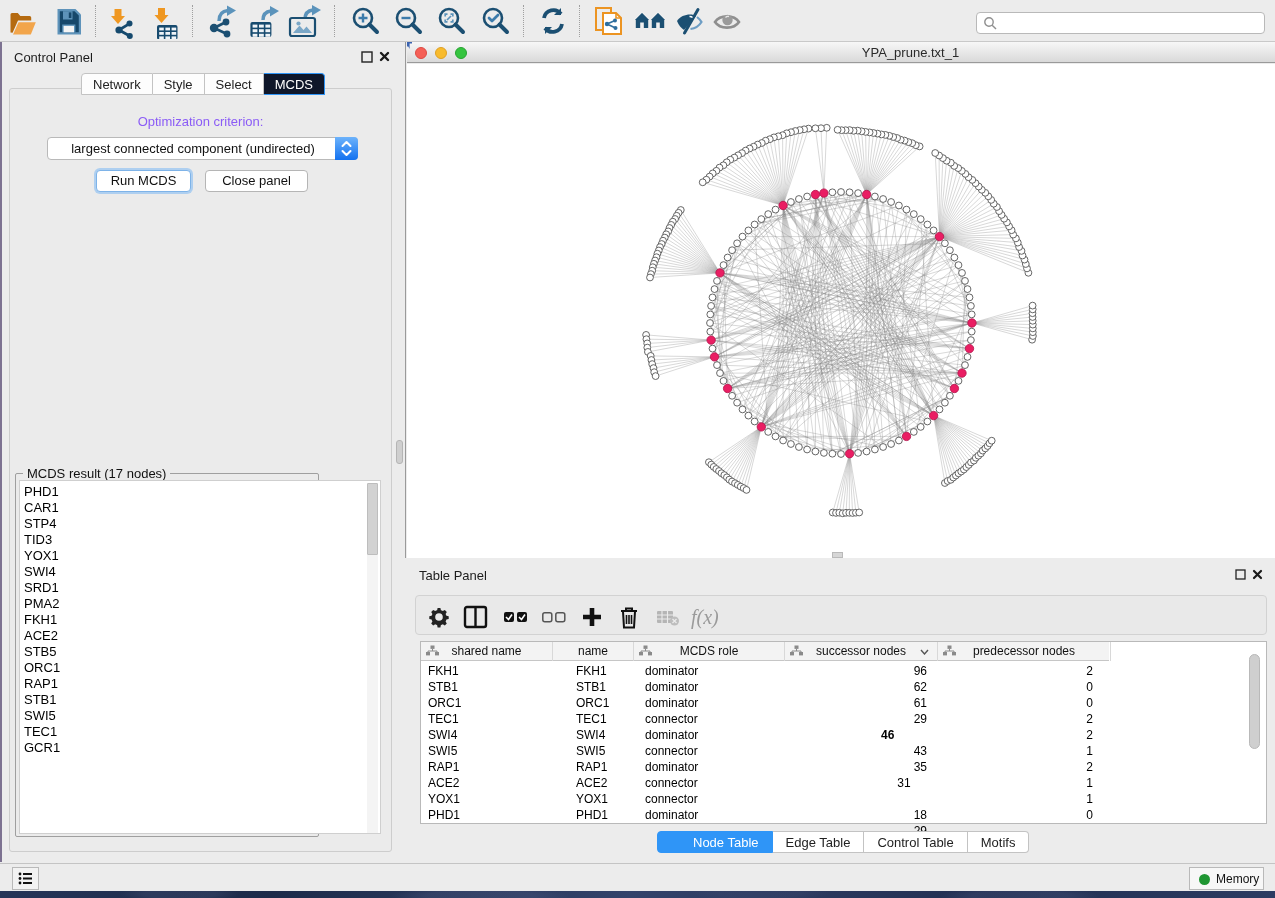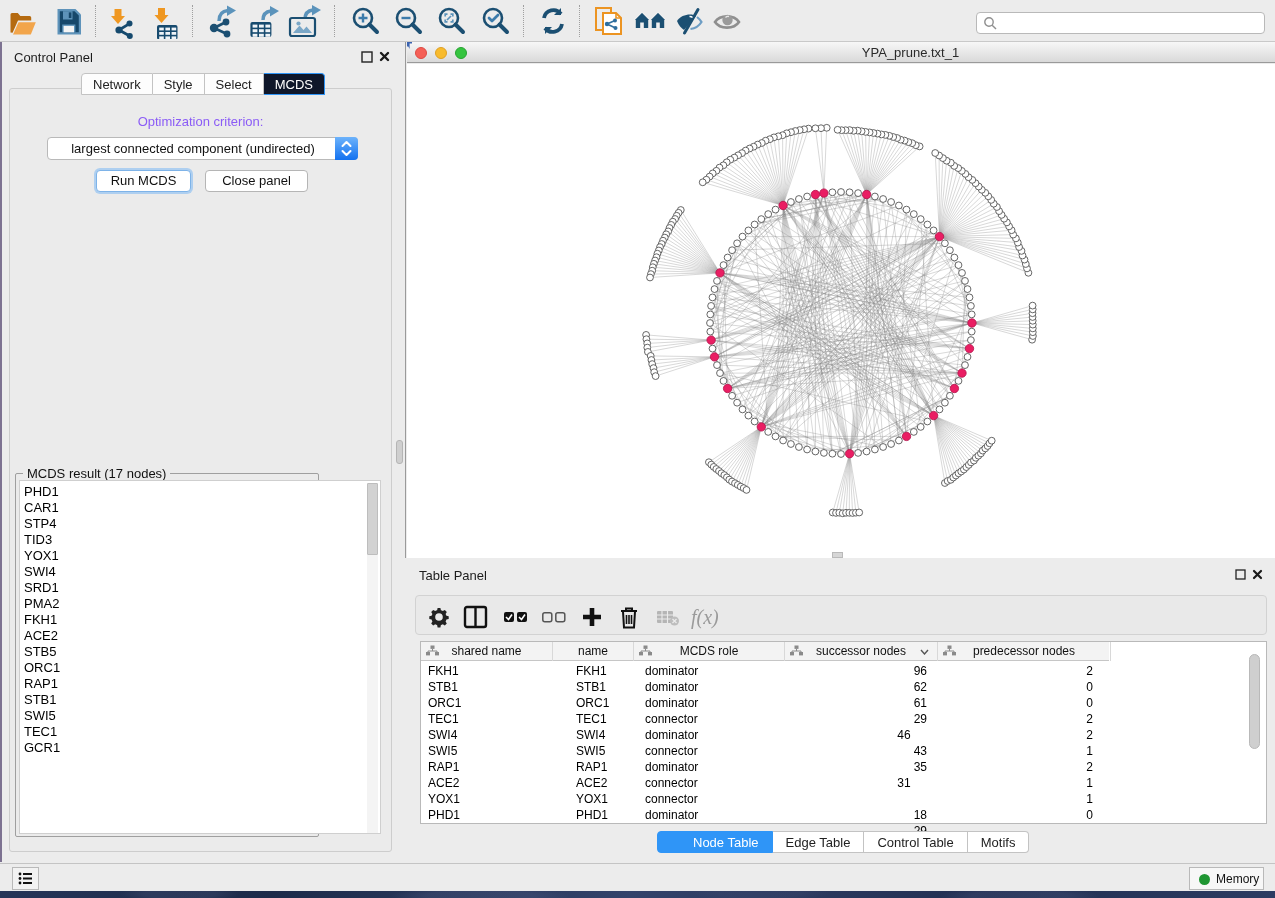--- a/index.html
+++ b/index.html
@@ -1150,21 +1150,21 @@
 <div class="cell" style="left:7px;">TEC1</div>
 <div class="cell" style="left:155px;">TEC1</div>
 <div class="cell" style="left:224px;">connector</div>
 <div class="cell" style="left:460px;width:46px;text-align:right;">29</div>
 <div class="cell" style="left:626px;width:46px;text-align:right;">2</div>
 </div>
 <div class="row" style="top:64px;">
 <div class="cell" style="left:7px;">SWI4</div>
 <div class="cell" style="left:155px;">SWI4</div>
 <div class="cell" style="left:224px;">dominator</div>
-<div class="cell" style="left:460px;width:46px;text-align:center;">46</div>
+<div class="cell" style="left:460px;width:46px;text-align:left;font-weight:bold;">46</div>
 <div class="cell" style="left:626px;width:46px;text-align:right;">2</div>
 </div>
 <div class="row" style="top:80px;">
 <div class="cell" style="left:7px;">SWI5</div>
 <div class="cell" style="left:155px;">SWI5</div>
 <div class="cell" style="left:224px;">connector</div>
 <div class="cell" style="left:460px;width:46px;text-align:right;">43</div>
 <div class="cell" style="left:626px;width:46px;text-align:right;">1</div>
 </div>
 <div class="row" style="top:96px;">

